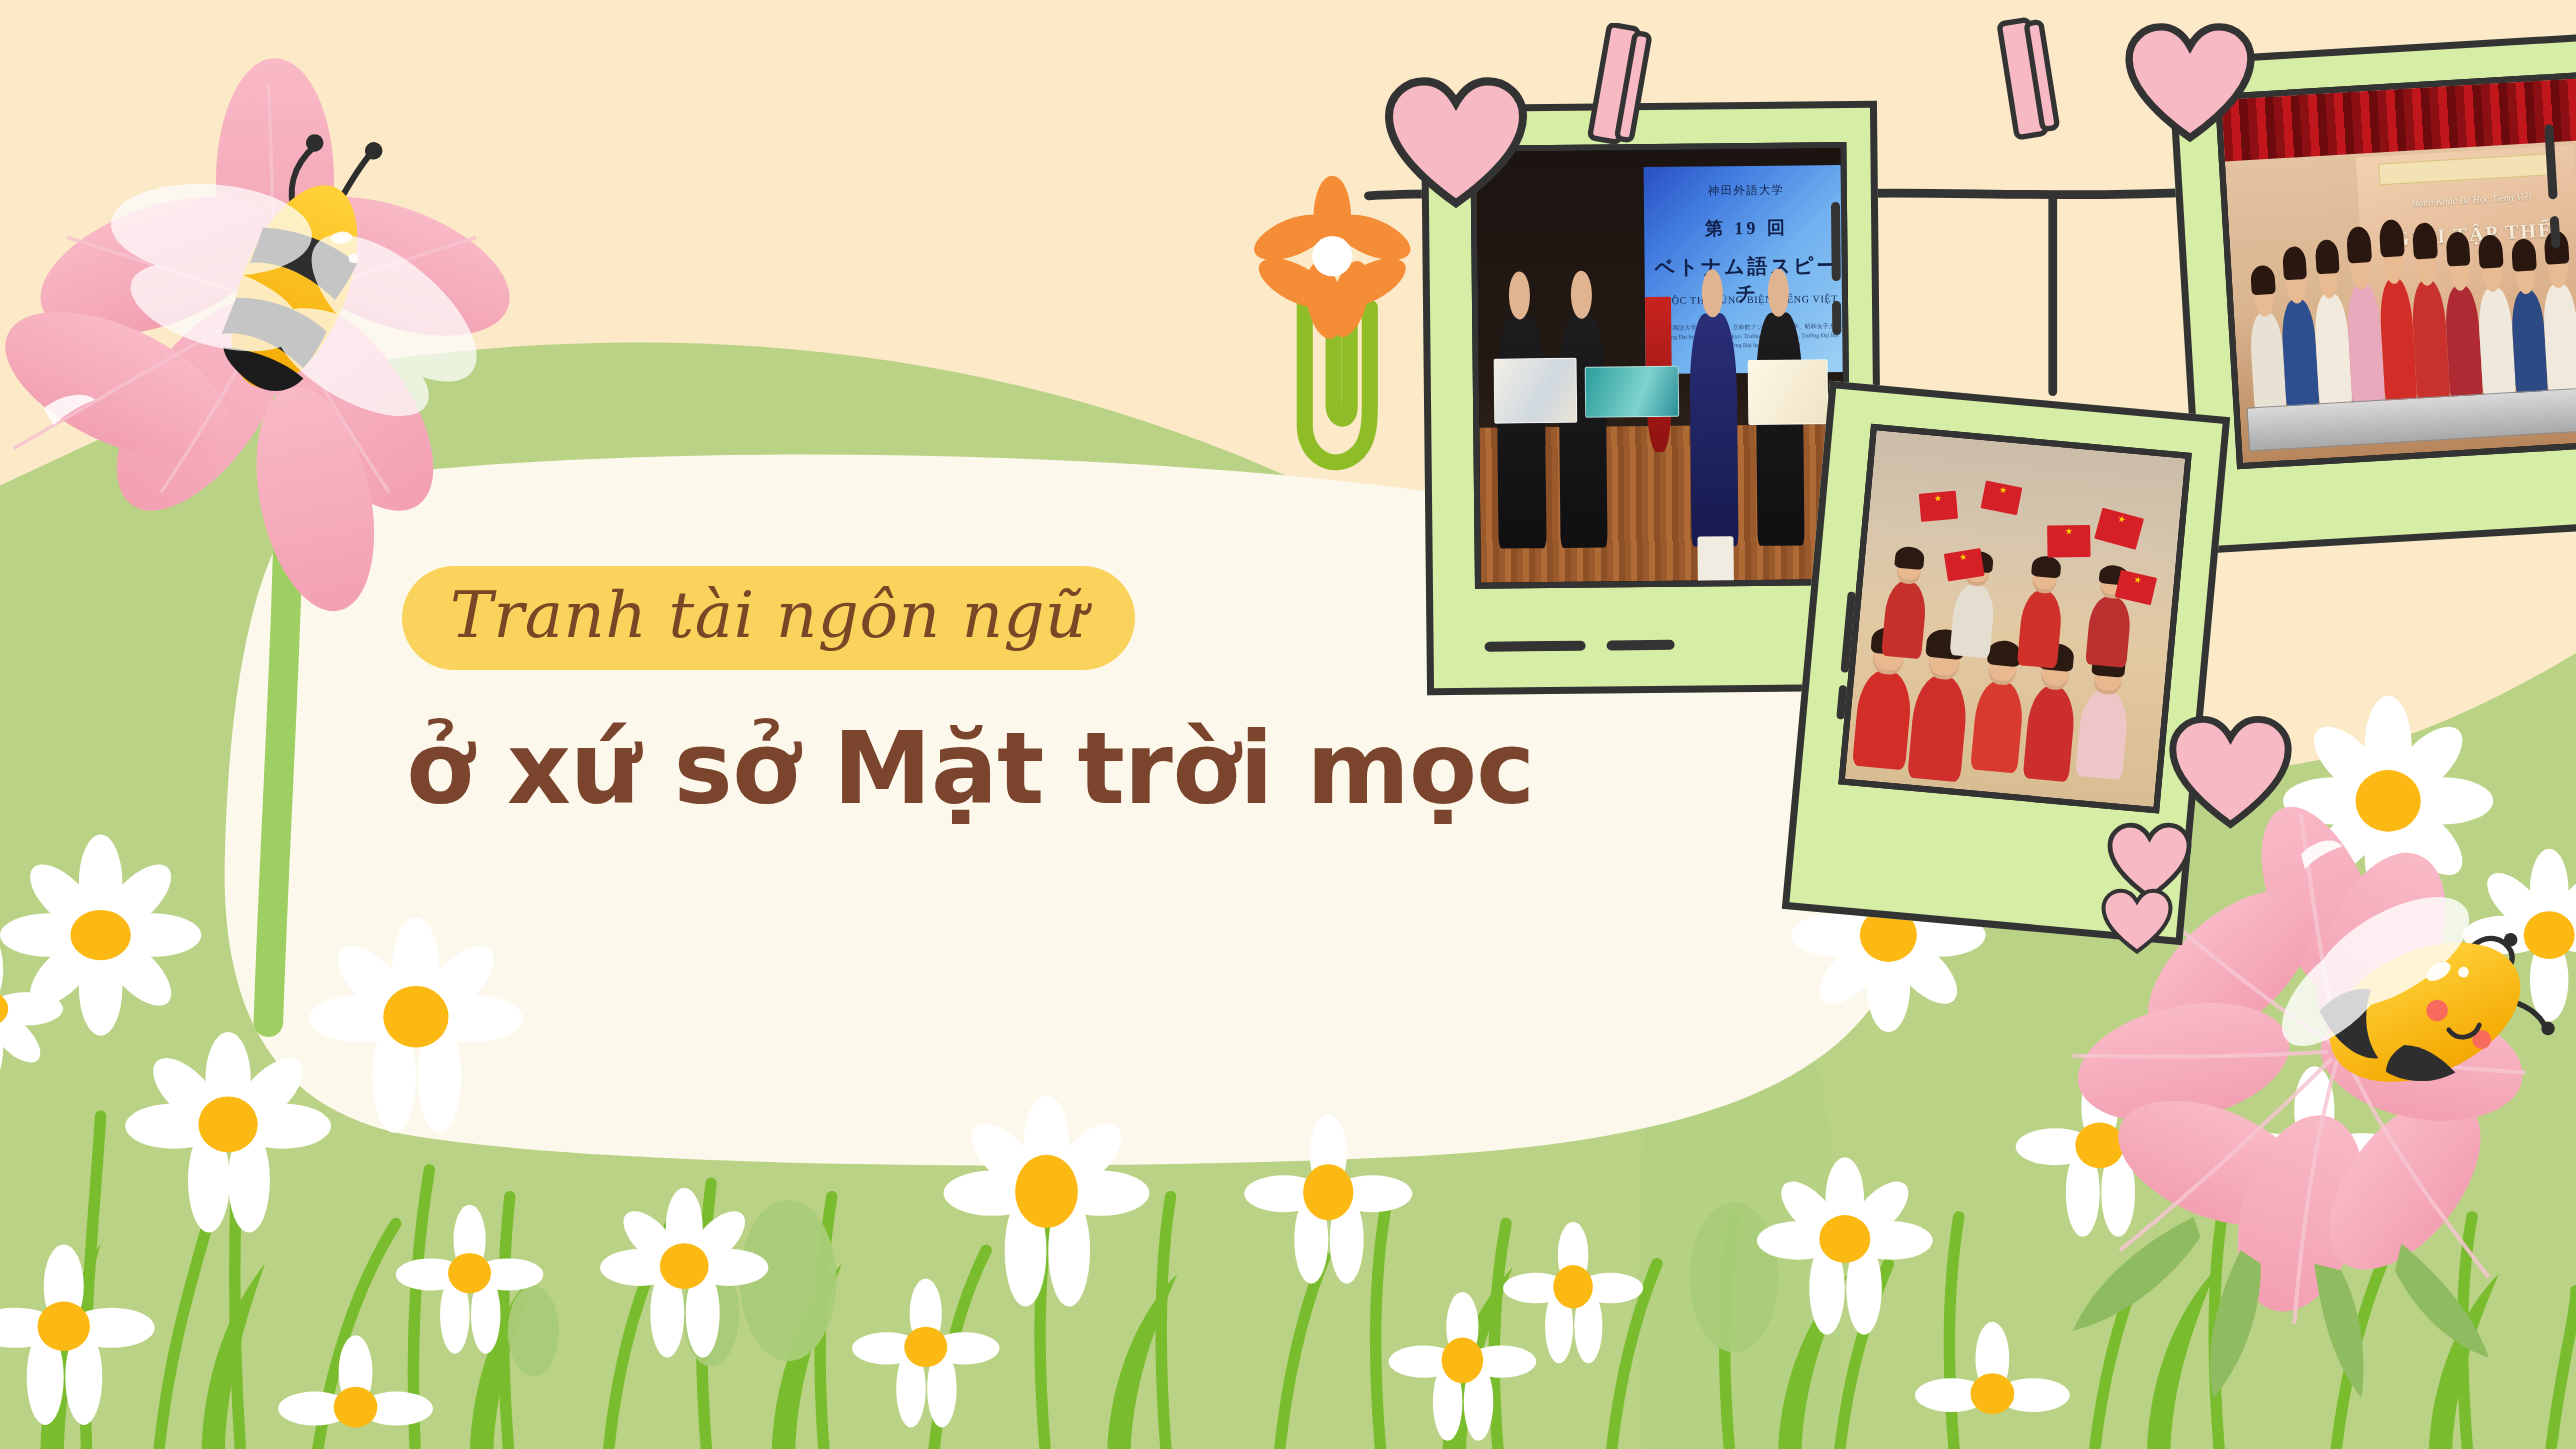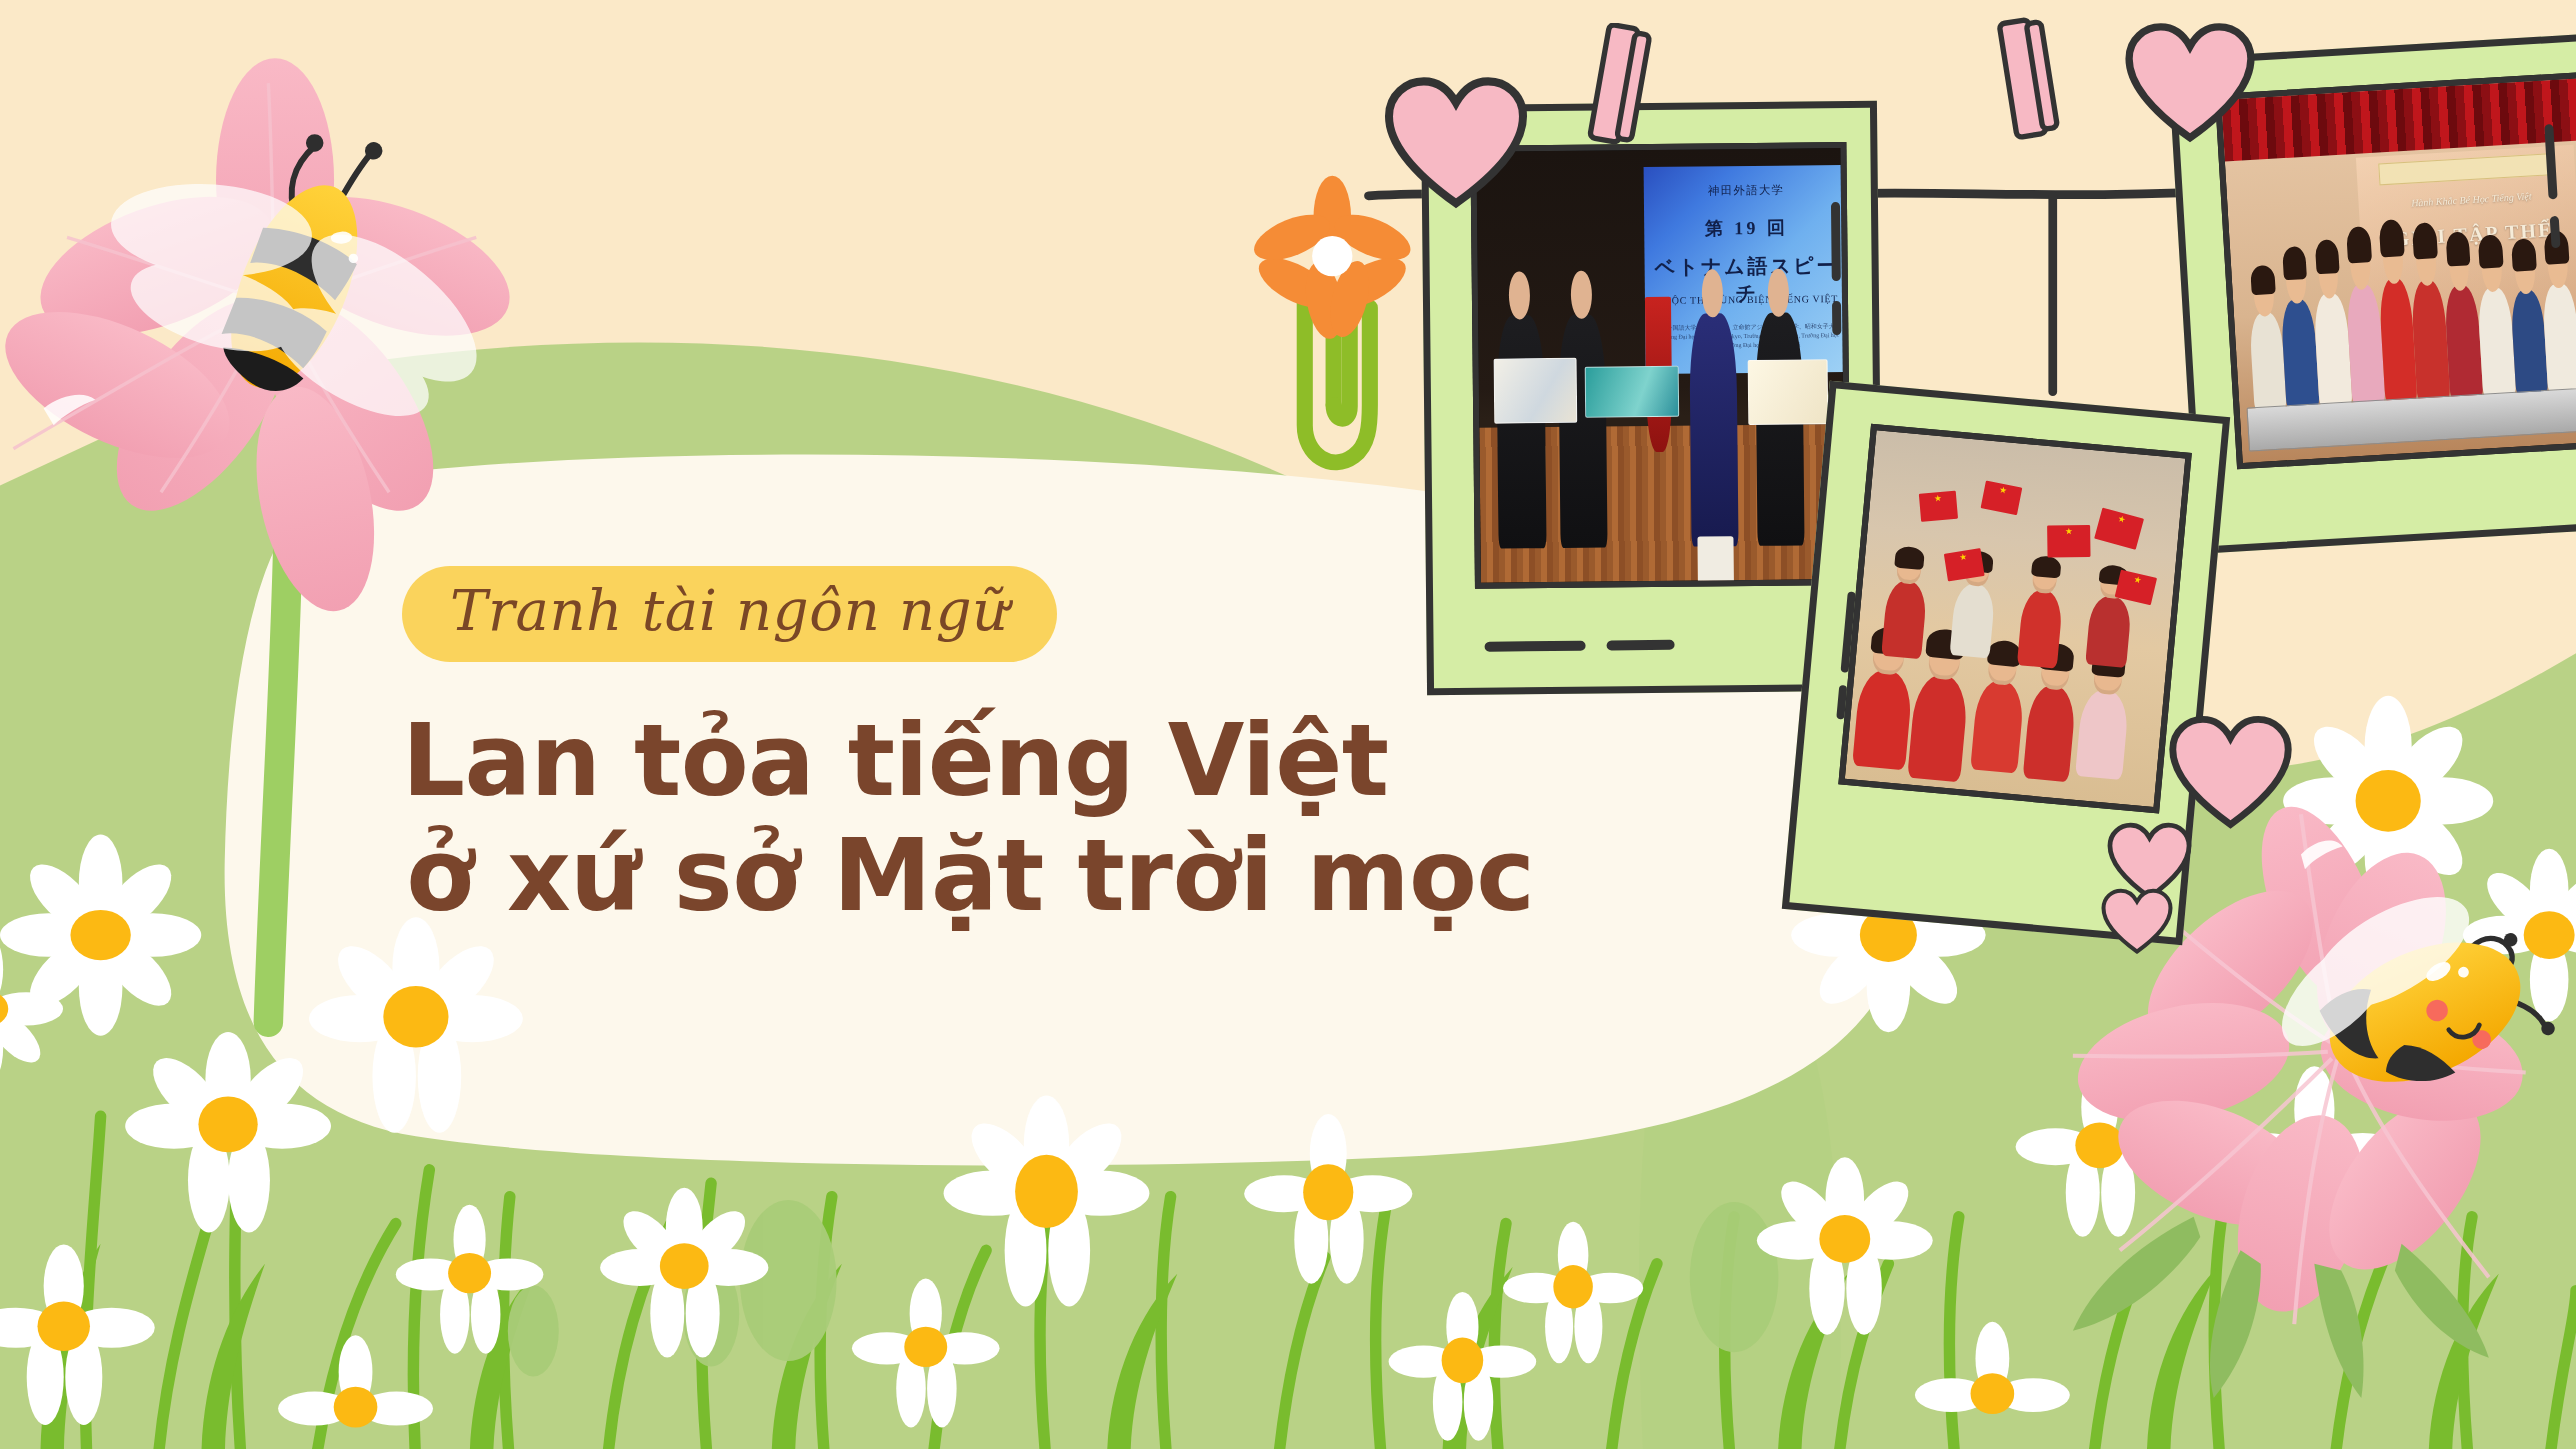--- a/index.html
+++ b/index.html
@@ -19,21 +19,21 @@
     z-index:40; pointer-events:none;
   }
   .badge{
     display:inline-block;
     background:#FAD35C;
     color:#7A4726;
     border-radius:60px;
     padding:17.4px 48px 23px 48px;
     font-family:"DejaVu Serif", serif;
     font-style:italic;
-    font-size:56px;
+    font-size:64px;
     line-height:1.0;
     letter-spacing:0.7px;
     white-space:nowrap;
   }
   .headline{
     margin-top:42px;
     color:#7A452C;
     font-family:"DejaVu Sans", sans-serif;
     font-weight:bold;
     font-size:99px;
@@ -663,19 +663,18 @@
         <div class="flagk" style="left:82%;top:34%;width:12%;height:8%;transform:rotate(8deg)"></div>
       </div>
     </div>
     <span class="dash v1"></span>
     <span class="dash v2"></span>
   </div>
 
   <div class="card-text-wrap">
     <div class="badge">Tranh tài ngôn ngữ</div>
     <div class="headline">
-      <div class="l1">Lan tỏa tiếng Việt</div>
       <div class="l2">ở xứ sở Mặt trời mọc</div>
     </div>
   </div>
 
 </div>
 
 
 </body></html>

